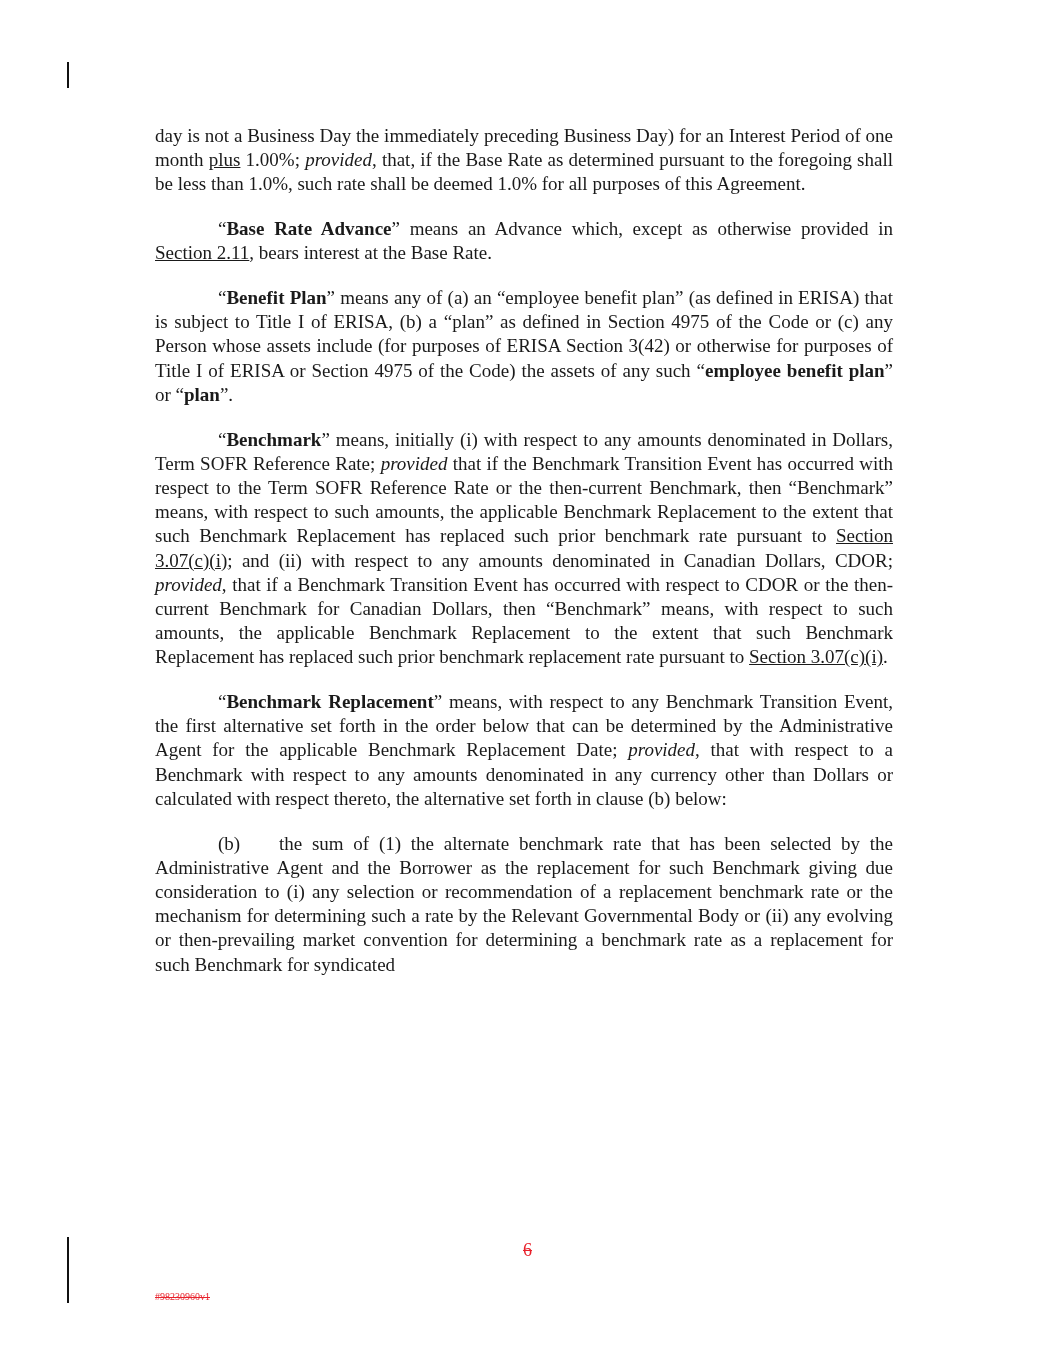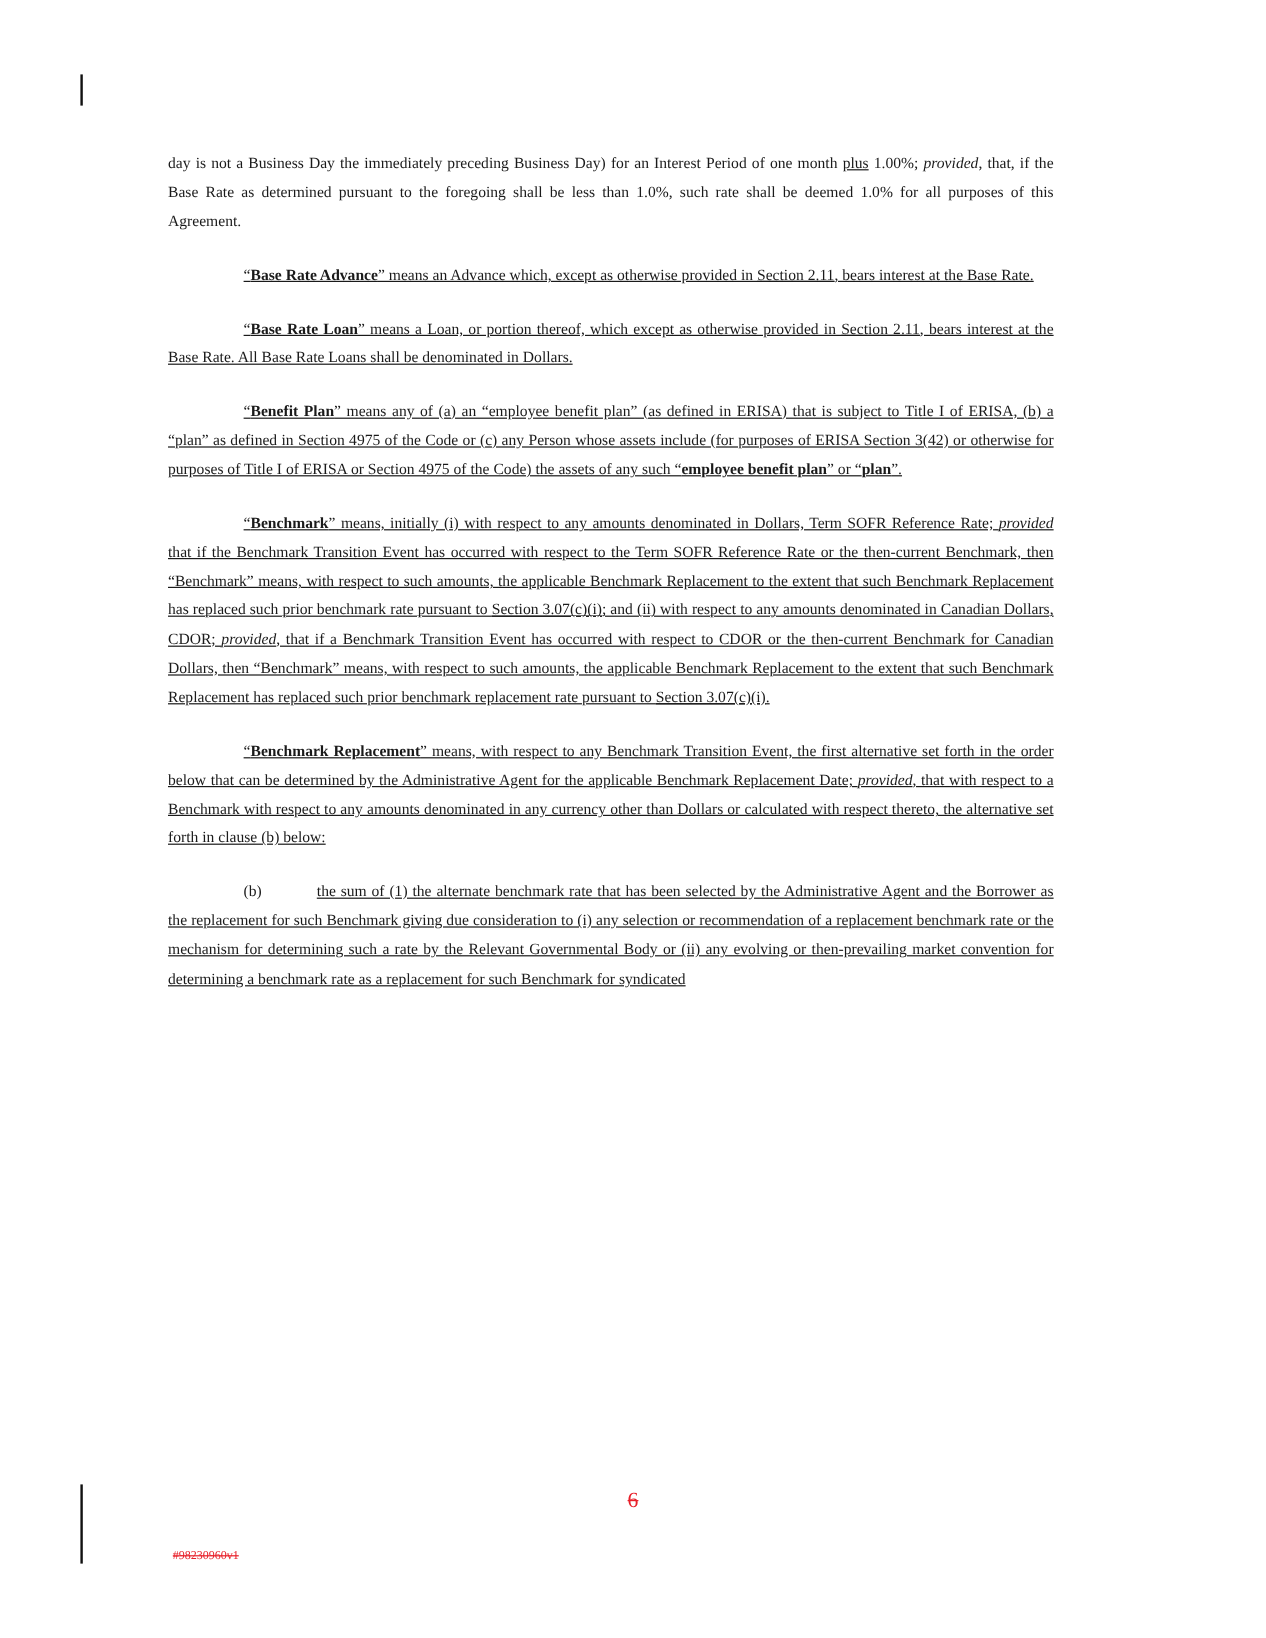--- a/index.html
+++ b/index.html
@@ -1,41 +1,40 @@
 <!DOCTYPE html>
 <html><head>
 <meta charset="utf-8">
 <style>
   html, body { margin: 0; padding: 0; background: #ffffff; }
   body { width: 1055px; height: 1365px; position: relative; overflow: hidden; font-family: "Liberation Serif", serif; color: #1a1a1a; }
   .bar { position: absolute; width: 2px; background: #111; }
   .bar-top { left: 67px; top: 62px; height: 26px; }
   .bar-bottom { left: 67px; top: 1237px; height: 66px; }
-  .content { position: absolute; left: 140px; top: 124px; width: 738px; font-size: 13px; line-height: 24.2px; }
+  .content { position: absolute; left: 155px; top: 124px; width: 738px; font-size: 19px; line-height: 24.2px; }
   .para { margin: 0 0 20.5px 0; text-align: justify; }
-  .indent { text-indent: 63px; text-decoration: underline; }
+  .indent { text-indent: 63px; }
   .u { text-decoration: underline; }
   .i { font-style: italic; }
   .b { font-weight: bold; }
   .clause-label { display: inline-block; width: 61px; text-indent: 0; }
   .page-num { position: absolute; left: 0; width: 1055px; top: 1240px; text-align: center; color: #e8202a; font-size: 18px; text-decoration: line-through; }
-  .doc-id { position: absolute; left: 144px; top: 1291px; color: #e8202a; font-size: 10px; text-decoration: line-through; }
+  .doc-id { position: absolute; left: 155px; top: 1291px; color: #e8202a; font-size: 10px; text-decoration: line-through; }
 </style>
 </head>
 <body>
 
 <div class="bar bar-top"></div>
 <div class="bar bar-bottom"></div>
 
 <div class="content">
   <p class="para"><span>day is not a Business Day the immediately preceding Business Day) for an Interest Period of one month </span><span class="u">plus</span><span> 1.00%; </span><span class="i">provided</span><span>, that, if the Base Rate as determined pursuant to the foregoing shall be less than 1.0%, such rate shall be deemed 1.0% for all purposes of this Agreement.</span></p>
 
   <p class="para indent"><span>“</span><span class="b">Base Rate Advance</span><span>” means an Advance which, except as otherwise provided in </span><span class="u">Section 2.11</span><span>, bears interest at the Base Rate.</span></p>
 
-  <p class="para indent"><span>“</span><span class="b">Base Rate Loan</span><span>” means a Loan, or portion thereof, which except as otherwise provided in </span><span class="u">Section 2.11</span><span>, bears interest at the Base Rate. All Base Rate Loans shall be denominated in Dollars.</span></p>
 
   <p class="para indent"><span>“</span><span class="b">Benefit Plan</span><span>” means any of (a) an “employee benefit plan” (as defined in ERISA) that is subject to Title I of ERISA, (b) a “plan” as defined in Section 4975 of the Code or (c) any Person whose assets include (for purposes of ERISA Section 3(42) or otherwise for purposes of Title I of ERISA or Section 4975 of the Code) the assets of any such “</span><span class="b">employee benefit plan</span><span>” or “</span><span class="b">plan</span><span>”.</span></p>
 
   <p class="para indent"><span>“</span><span class="b">Benchmark</span><span>” means, initially (i) with respect to any amounts denominated in Dollars, Term SOFR Reference Rate; </span><span class="i">provided</span><span> that if the Benchmark Transition Event has occurred with respect to the Term SOFR Reference Rate or the then-current Benchmark, then “Benchmark” means, with respect to such amounts, the applicable Benchmark Replacement to the extent that such Benchmark Replacement has replaced such prior benchmark rate pursuant to </span><span class="u">Section 3.07(c)(i)</span><span>; and (ii) with respect to any amounts denominated in Canadian Dollars, CDOR; </span><span class="i">provided</span><span>, that if a Benchmark Transition Event has occurred with respect to CDOR or the then-current Benchmark for Canadian Dollars, then “Benchmark” means, with respect to such amounts, the applicable Benchmark Replacement to the extent that such Benchmark Replacement has replaced such prior benchmark replacement rate pursuant to </span><span class="u">Section 3.07(c)(i)</span><span>.</span></p>
 
   <p class="para indent"><span>“</span><span class="b">Benchmark Replacement</span><span>” means, with respect to any Benchmark Transition Event, the first alternative set forth in the order below that can be determined by the Administrative Agent for the applicable Benchmark Replacement Date; </span><span class="i">provided</span><span>, that with respect to a Benchmark with respect to any amounts denominated in any currency other than Dollars or calculated with respect thereto, the alternative set forth in clause (b) below:</span></p>
 
 
   <p class="para indent"><span class="clause-label">(b)</span><span>the sum of (1) the alternate benchmark rate that has been selected by the Administrative Agent and the Borrower as the replacement for such Benchmark giving due consideration to (i) any selection or recommendation of a replacement benchmark rate or the mechanism for determining such a rate by the Relevant Governmental Body or (ii) any evolving or then-prevailing market convention for determining a benchmark rate as a replacement for such Benchmark for syndicated</span></p>
 </div>

